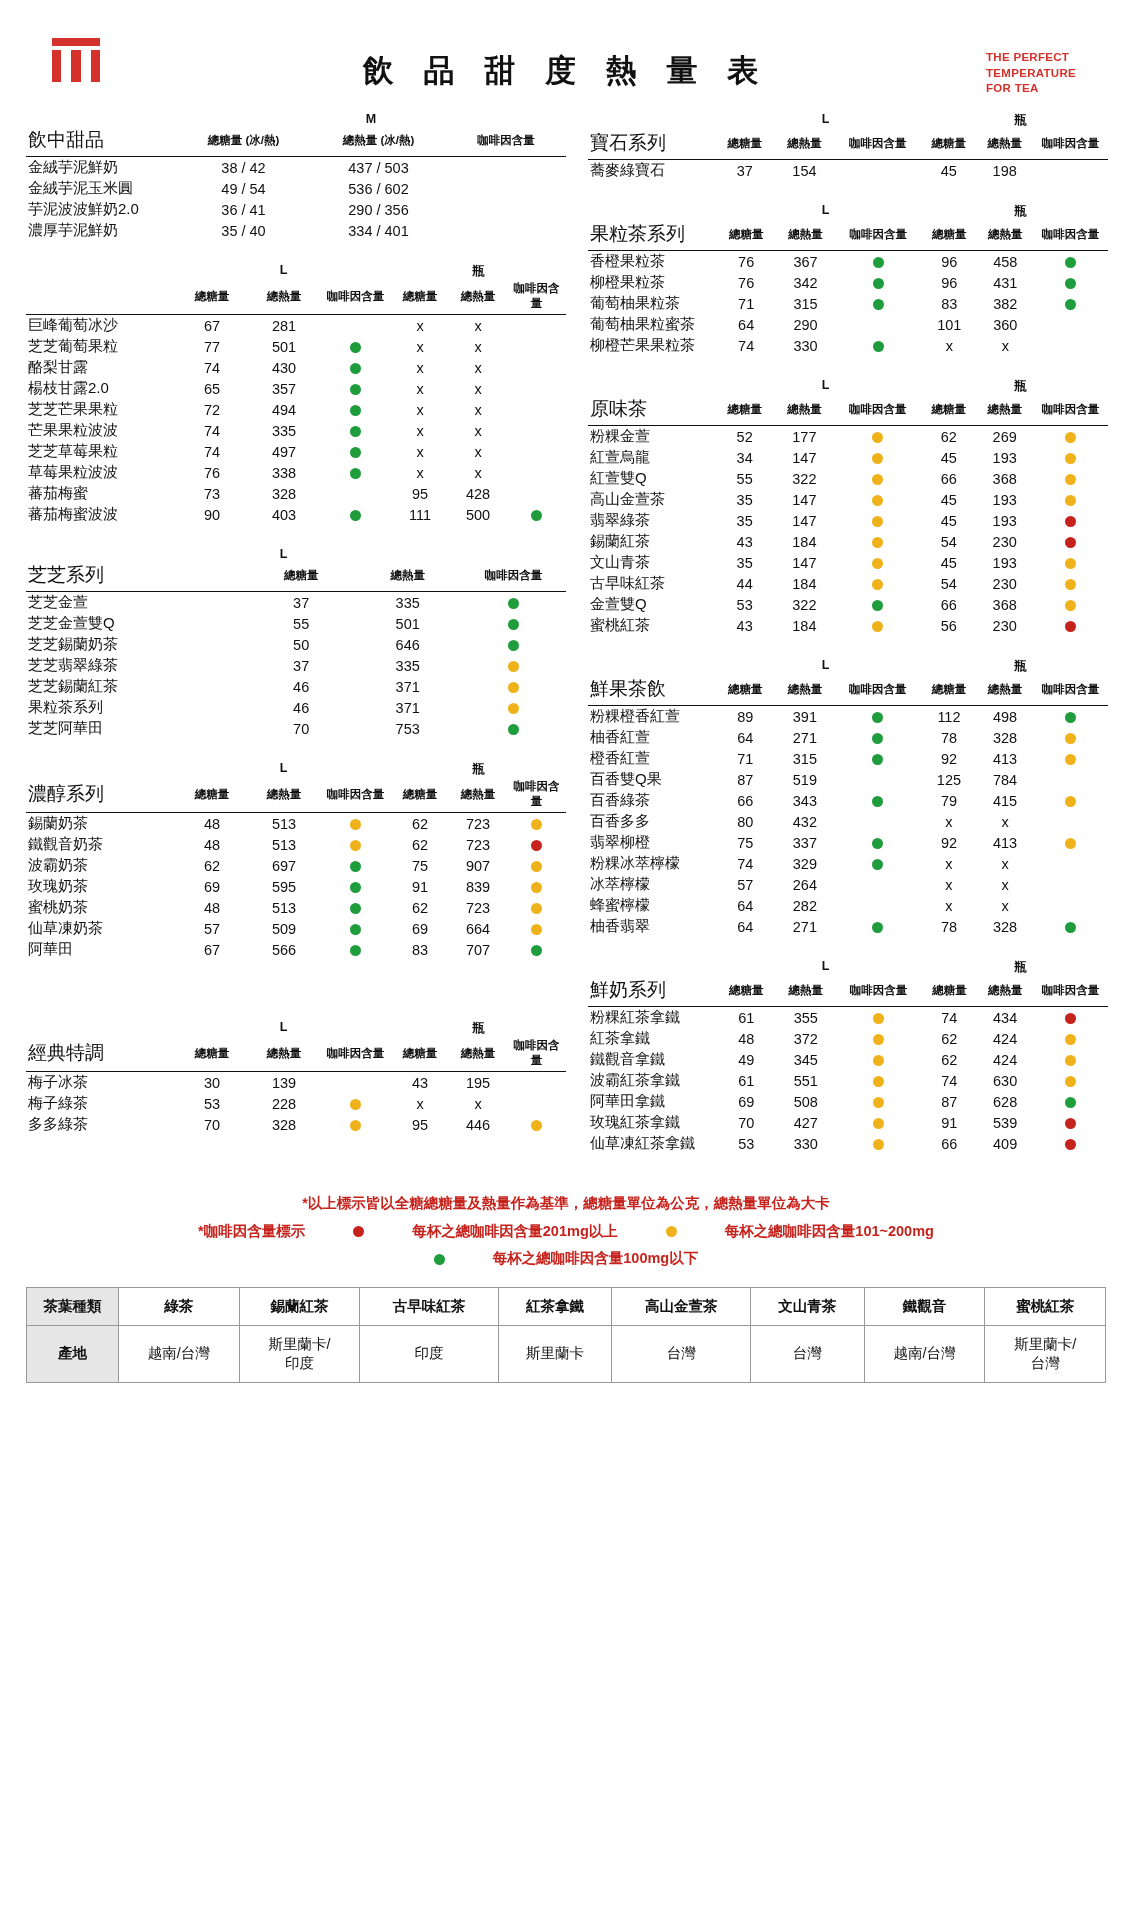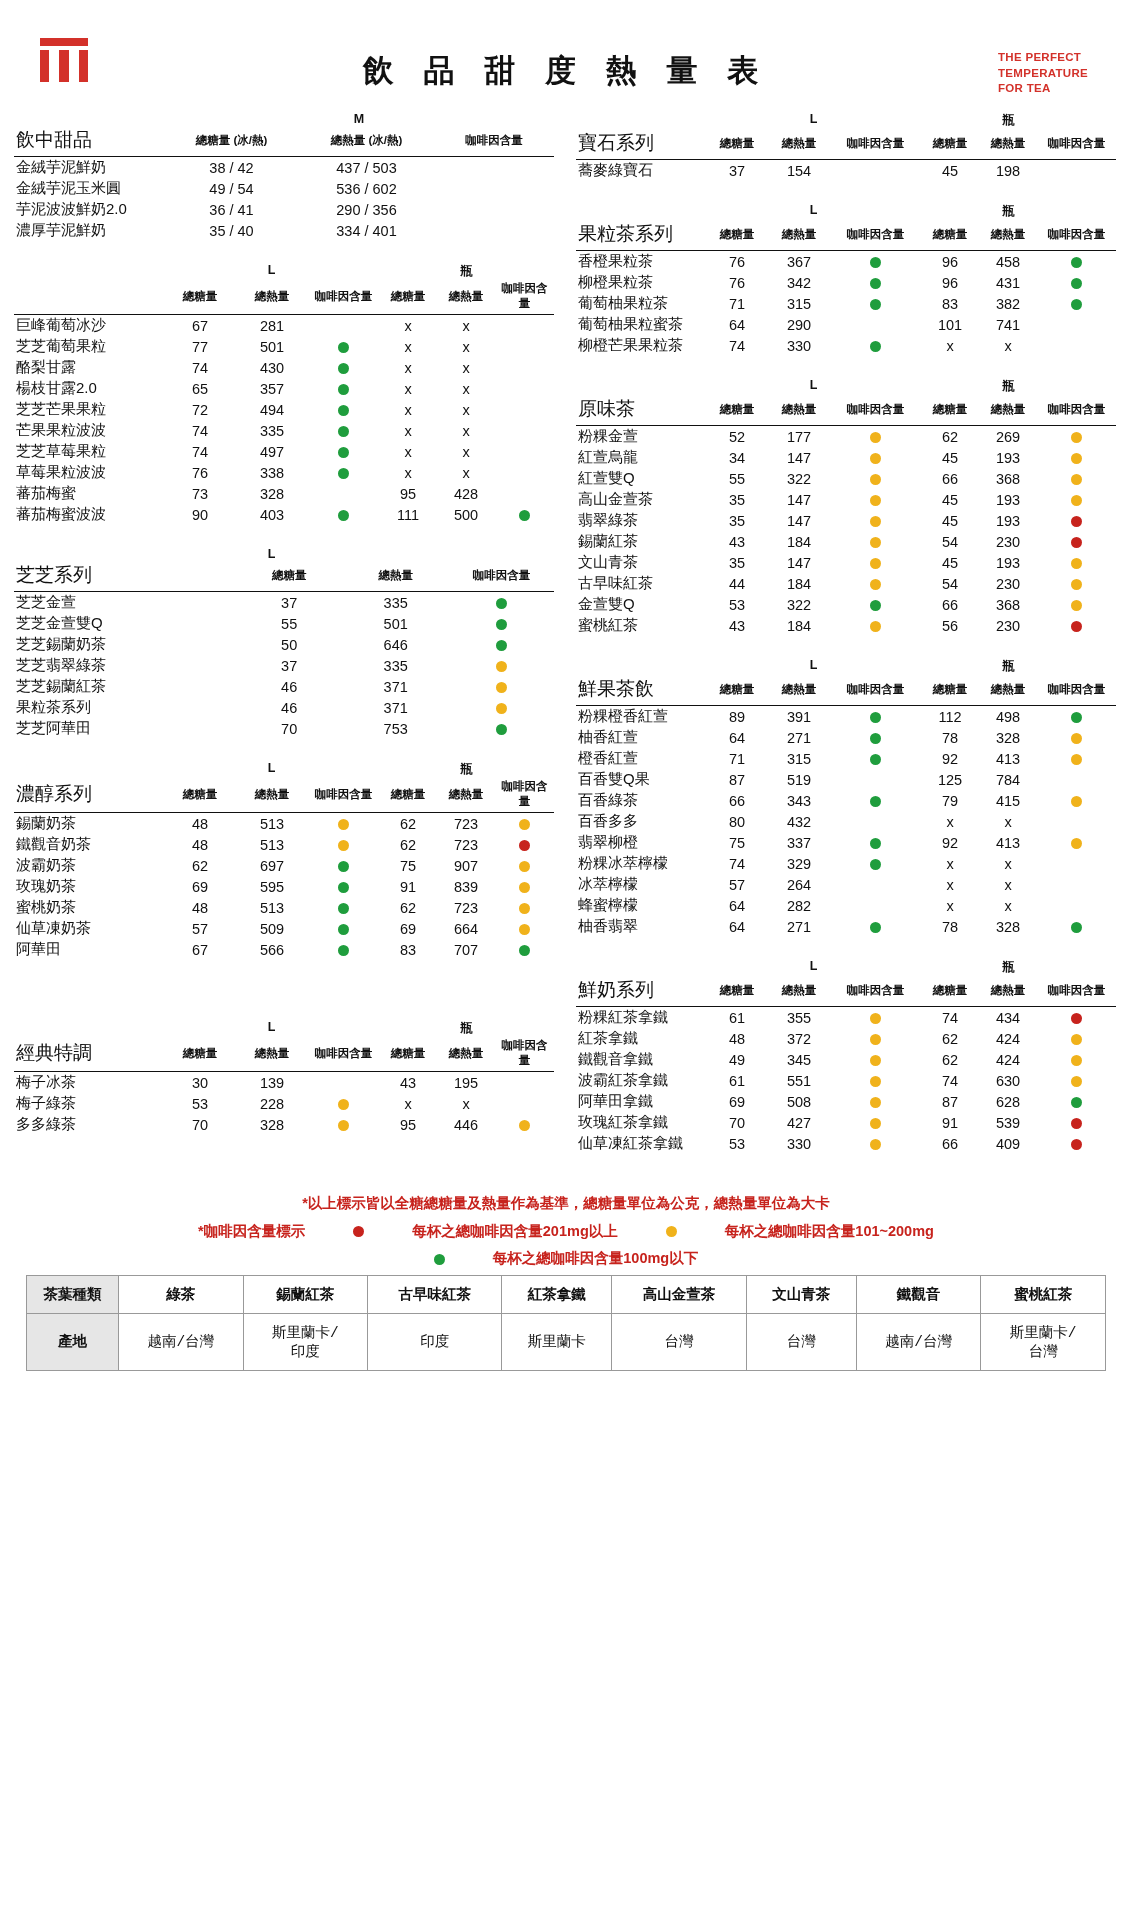--- a/index.html
+++ b/index.html
@@ -4,21 +4,21 @@
 <style>
   * { box-sizing: border-box; }
   html, body { margin:0; padding:0; }
   body {
     width:1132px; height:1920px;
     background:#ffffff;
     font-family:"Liberation Sans", sans-serif;
     color:#111;
     position:relative;
   }
-  .page { width:1132px; height:1920px; position:relative; padding:0 14px; }
+  .page { width:1132px; height:1920px; position:relative; padding:0 26px; }
 
   
   .header { position:relative; height:112px; }
   .logo {
     position:absolute; left:26px; top:38px;
     width:48px; height:44px;
   }
   .logo-bar { position:absolute; background:#d3312a; }
   .main-title {
     position:absolute; left:0; right:0; top:50px;
@@ -58,21 +58,21 @@
 
   
   .grpbar { display:flex; font-size:12.5px; font-weight:bold; }
   .grpbar .c { text-align:center; }
 
   
   .notes { margin-top:14px; text-align:center; color:#c7231d; font-size:14.5px; font-weight:bold; line-height:1.9; }
   .notes .ln2 span, .notes .ln3 span { margin:0 22px; }
 
   
-  table.origin { border-collapse:collapse; width:1080px; margin:2px auto 0; font-size:14.5px;font-family:Liberation Mono, monospace; }
+  table.origin { border-collapse:collapse; width:1080px; margin:14px auto 0; font-size:14.5px; }
   table.origin td { border:1px solid #999; text-align:center; padding:9px 4px; }
   table.origin td.rowhead { background:#e6e6e6; font-weight:bold; width:92px; }
   table.origin tr.head td { font-weight:bold; }
 </style>
 </head>
 <body>
 
 <div class="page">
 
   <div class="header">
@@ -540,21 +540,21 @@
                 <td class="num">83</td>
                 <td class="num">382</td>
                 <td class="num"><span class="dot g"></span></td>
               </tr>
               <tr>
                 <td class="name">葡萄柚果粒蜜茶</td>
                 <td class="num">64</td>
                 <td class="num">290</td>
                 <td class="num"></td>
                 <td class="num">101</td>
-                <td class="num">741</td>
+                <td class="num">360</td>
                 <td class="num"></td>
               </tr>
               <tr>
                 <td class="name">柳橙芒果果粒茶</td>
                 <td class="num">74</td>
                 <td class="num">330</td>
                 <td class="num"><span class="dot g"></span></td>
                 <td class="num">x</td>
                 <td class="num">x</td>
                 <td class="num"></td>

